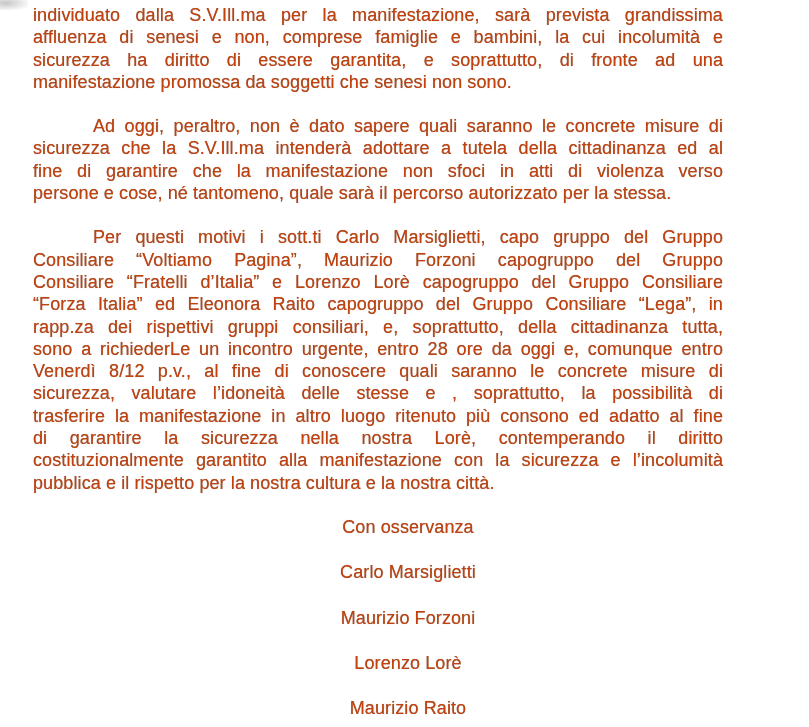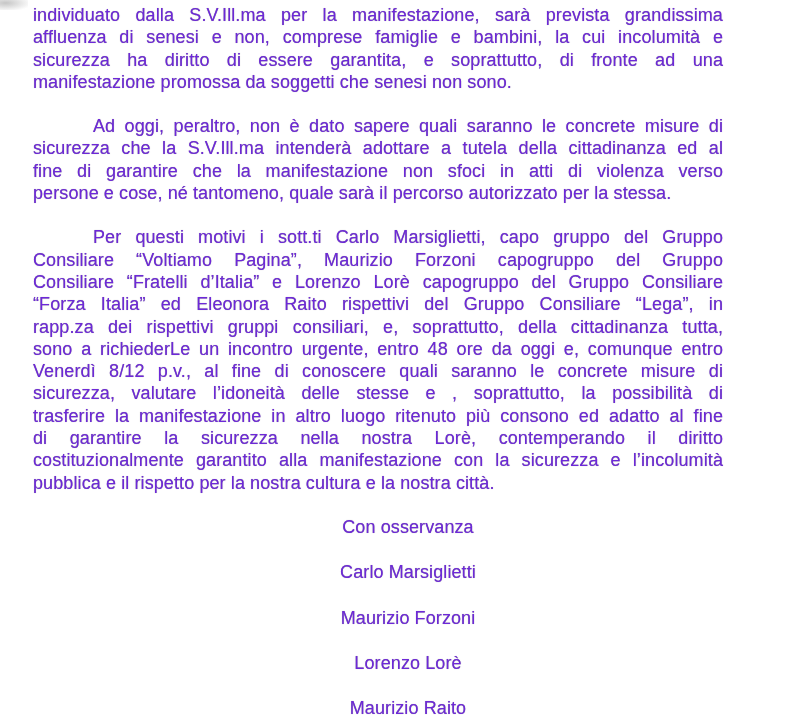--- a/index.html
+++ b/index.html
@@ -61,40 +61,40 @@
   }
   .sig-line.name {
     margin-top: 23px;
   }
 </style>
 </head>
 <body>
 
 <div class="page">
   <div class="smudge"></div>
-  <div class="textblock" style="color: #6d28d9;">
+  <div class="textblock" style="color: #c2410c;">
       <div class="para">
         <div class="line">individuato dalla S.V.Ill.ma per la manifestazione,  sarà prevista grandissima</div>
         <div class="line">affluenza di senesi e non, comprese famiglie e bambini, la cui incolumità e</div>
         <div class="line">sicurezza ha diritto di essere garantita, e soprattutto, di fronte ad una</div>
         <div class="line para-end">manifestazione promossa da soggetti che senesi non sono.</div>
       </div>
       <div class="para">
         <div class="line first-indent">Ad oggi, peraltro, non è dato sapere quali saranno le concrete misure di</div>
         <div class="line">sicurezza che la S.V.Ill.ma intenderà adottare a tutela della cittadinanza ed al</div>
         <div class="line">fine di garantire che la manifestazione non sfoci in atti di violenza verso</div>
         <div class="line para-end">persone e cose, né tantomeno, quale sarà il percorso autorizzato per la stessa.</div>
       </div>
       <div class="para">
         <div class="line first-indent">Per questi  motivi i sott.ti Carlo Marsiglietti, capo gruppo del Gruppo</div>
         <div class="line">Consiliare “Voltiamo Pagina”, Maurizio Forzoni capogruppo del Gruppo</div>
         <div class="line">Consiliare “Fratelli d’Italia” e Lorenzo Lorè capogruppo del Gruppo Consiliare</div>
-        <div class="line">“Forza Italia” ed Eleonora Raito rispettivi del Gruppo Consiliare “Lega”, in</div>
+        <div class="line">“Forza Italia” ed Eleonora Raito capogruppo del Gruppo Consiliare “Lega”, in</div>
         <div class="line">rapp.za dei rispettivi gruppi consiliari, e, soprattutto, della cittadinanza tutta,</div>
-        <div class="line">sono a richiederLe un incontro urgente, entro 48 ore da oggi e, comunque entro</div>
+        <div class="line">sono a richiederLe un incontro urgente, entro 28 ore da oggi e, comunque entro</div>
         <div class="line">Venerdì 8/12 p.v., al fine di conoscere quali saranno le concrete misure di</div>
         <div class="line">sicurezza, valutare l’idoneità delle stesse e , soprattutto, la possibilità di</div>
         <div class="line">trasferire la manifestazione in altro luogo ritenuto più consono ed adatto al fine</div>
         <div class="line">di garantire la sicurezza nella nostra Lorè, contemperando il diritto</div>
         <div class="line">costituzionalmente garantito alla manifestazione con la sicurezza e l’incolumità</div>
         <div class="line para-end">pubblica e il rispetto per la nostra cultura e la nostra città.</div>
       </div>
       <div class="sig-line closing">Con osservanza</div>
       <div class="sig-line name">Carlo Marsiglietti</div>
       <div class="sig-line name">Maurizio Forzoni</div>

